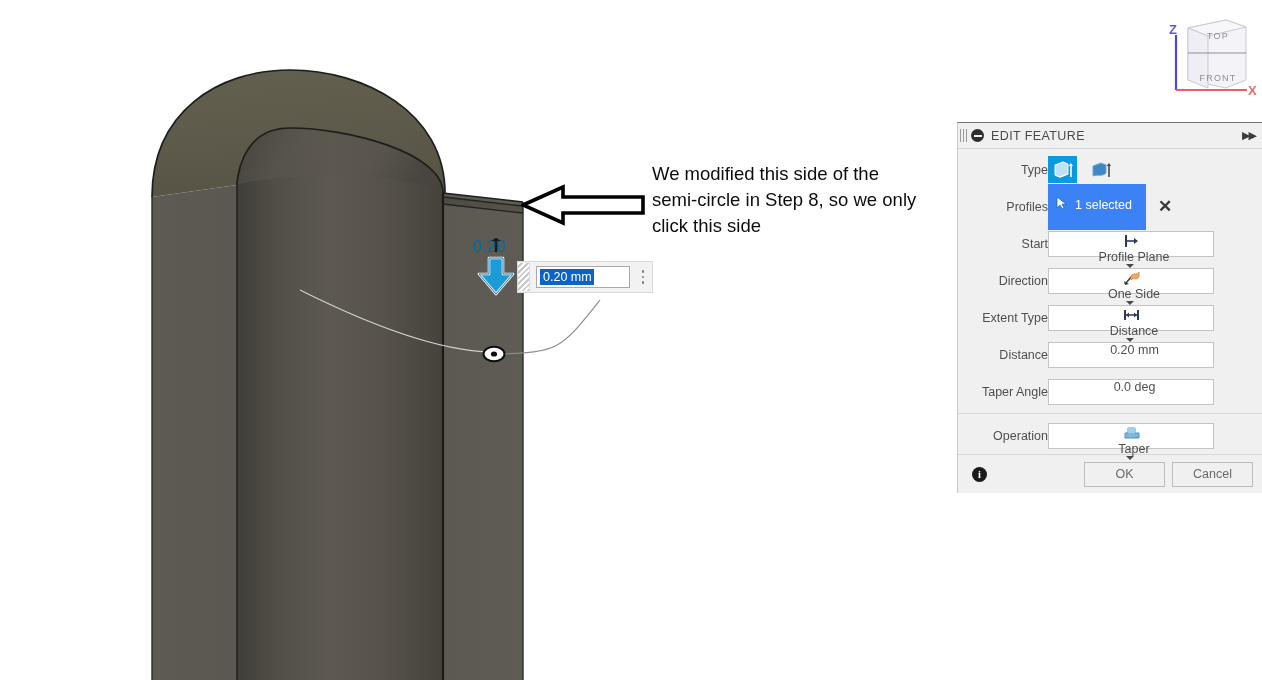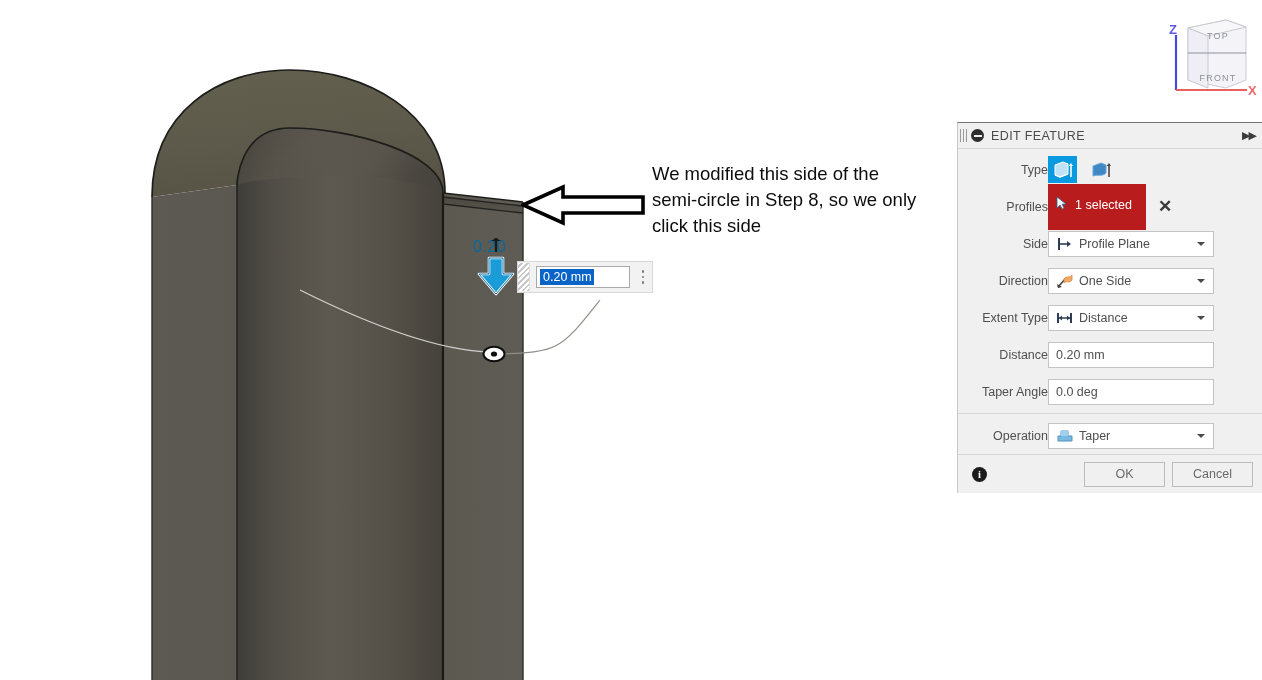--- a/index.html
+++ b/index.html
@@ -197,21 +197,21 @@
     width: 29px; height: 27px;
     display: flex; align-items: center; justify-content: center;
     cursor: pointer;
     margin-right: 9px;
   }
   .typebtn.sel { background: #0a9ae0; }
 
   
   .chip {
     height: 42px;
-    background: #b91c1c;
+    background: #3b82f6;
     color: #ffffff;
     font-size: 12.5px;
     display: flex;
     align-items: center;
     gap: 7px;
     padding: 0 14px 4px 8px;
     cursor: pointer;
   }
   .chip-x {
     margin-left: 12px;
@@ -226,20 +226,21 @@
   .dd, .txt {
     height: 26px;
     background: #ffffff;
     border: 1px solid #c4c4c4;
     display: flex;
     align-items: center;
     width: 166px;
     font-size: 12.5px;
     color: #4f4f4f;
     box-sizing: border-box;
+    flex-direction: column;
   }
   .dd { cursor: pointer; padding-left: 6px; }
   .txt { padding-left: 7px; cursor: text; }
   .dd-ico {
     width: 20px; height: 18px;
     display: flex; align-items: center; justify-content: center;
     flex: 0 0 auto;
     margin-right: 4px;
   }
   .dd-lbl { flex: 1 1 auto; }
@@ -475,21 +476,21 @@
               <path d="M 1,1 L 1,12 L 4,9 L 6.2,13 L 8,12 L 6,8.2 L 10,8 Z" fill="#ffffff" stroke="#1d6f9c" stroke-width="0.8"></path>
             </svg>
           </span>
           <span>1 selected</span>
         </div>
         <span class="chip-x">✕</span>
       </div>
     </div>
 
     <div class="row">
-      <div class="row-label">Side</div>
+      <div class="row-label">Start</div>
       <div class="row-ctrl">
         <div class="dd">
           <span class="dd-ico">
             <svg width="18" height="16" viewBox="0 0 18 16">
               <path d="M 3,2 L 3,14" stroke="#2d3c52" stroke-width="2"></path>
               <path d="M 3,8 L 13,8" stroke="#2d3c52" stroke-width="1.6"></path>
               <path d="M 11,5 L 15,8 L 11,11 Z" fill="#2d3c52"></path>
             </svg>
           </span>
           <span class="dd-lbl">Profile Plane</span>

